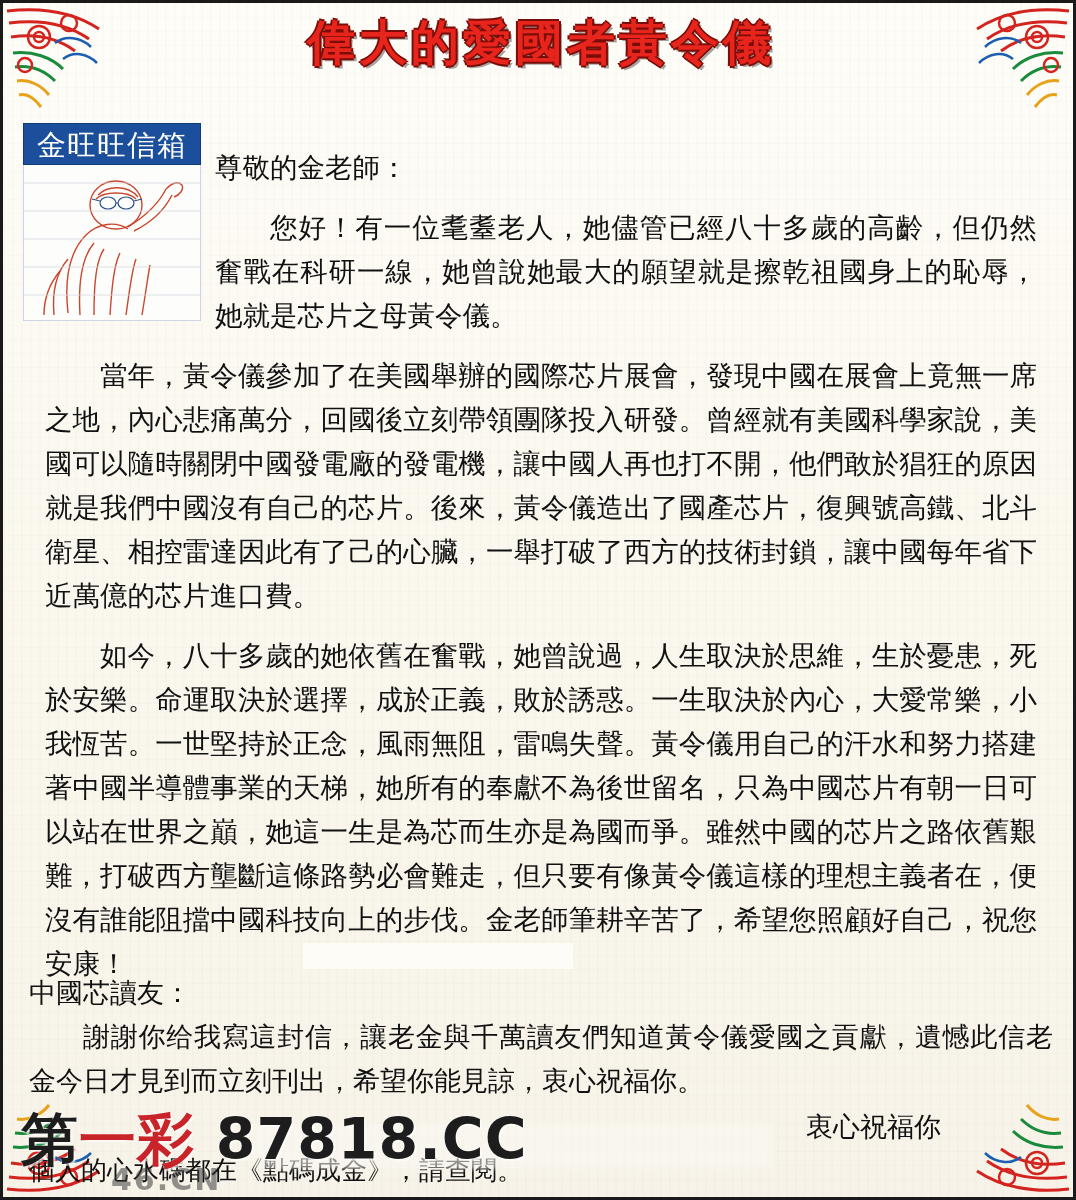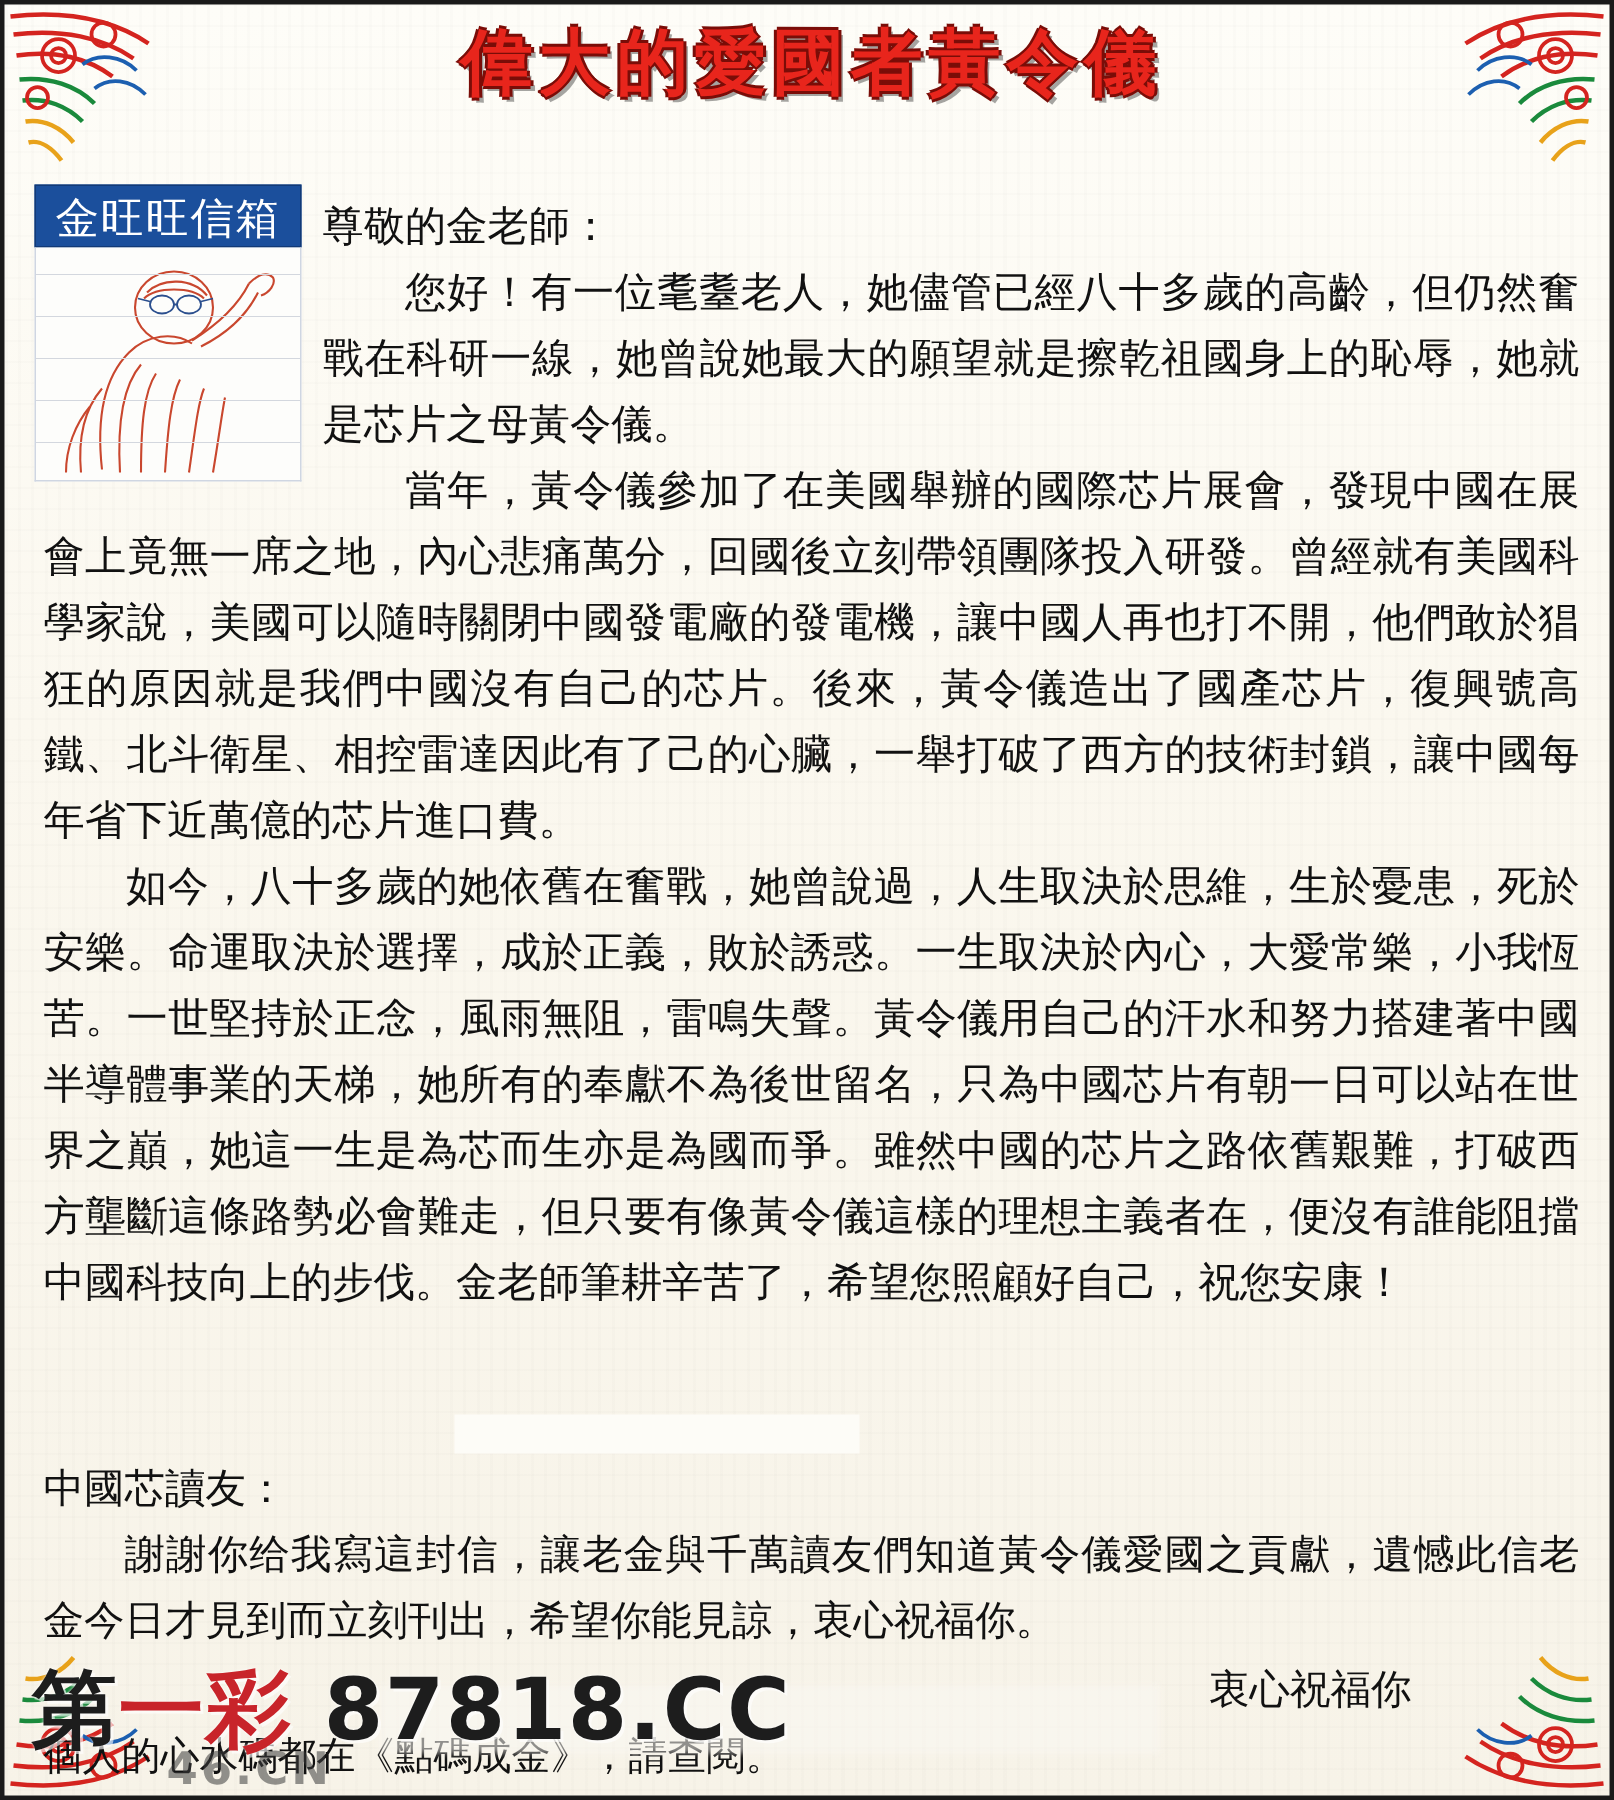--- a/index.html
+++ b/index.html
@@ -110,21 +110,21 @@
     top: 126px;
     width: 1024px;
     font-family: "DejaVu Serif", "Liberation Serif", serif;
     font-size: 27.5px;
     line-height: 44px;
     color: #111111;
     text-align: justify;
     text-justify: inter-character;
   }
   .body-text p {
-    margin: 0;
+    margin: 16px;
   }
   .indent { text-indent: 2em; }
   .wrap-shape {
     float: left;
     width: 186px;
     height: 200px;
     shape-outside: margin-box;
   }
   .signature {
     text-align: right;

